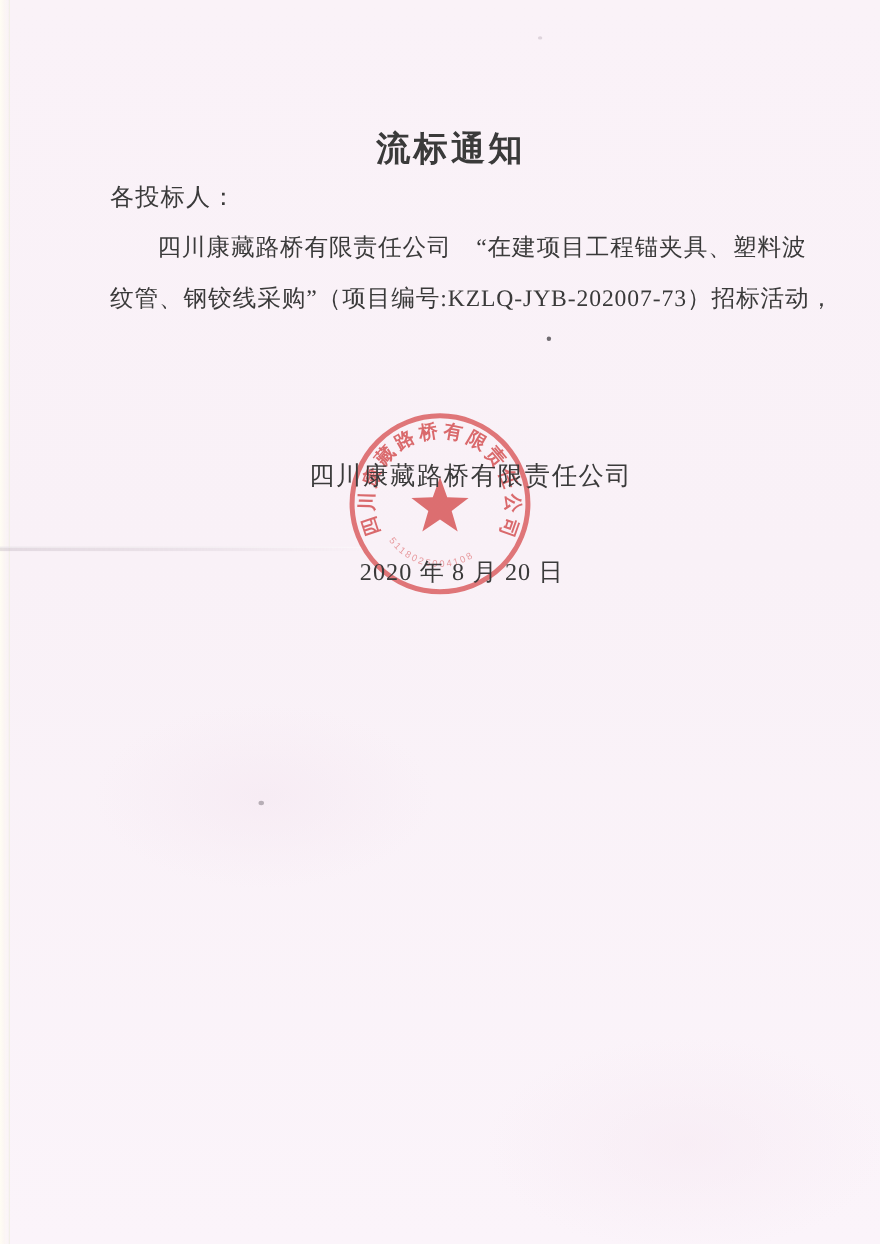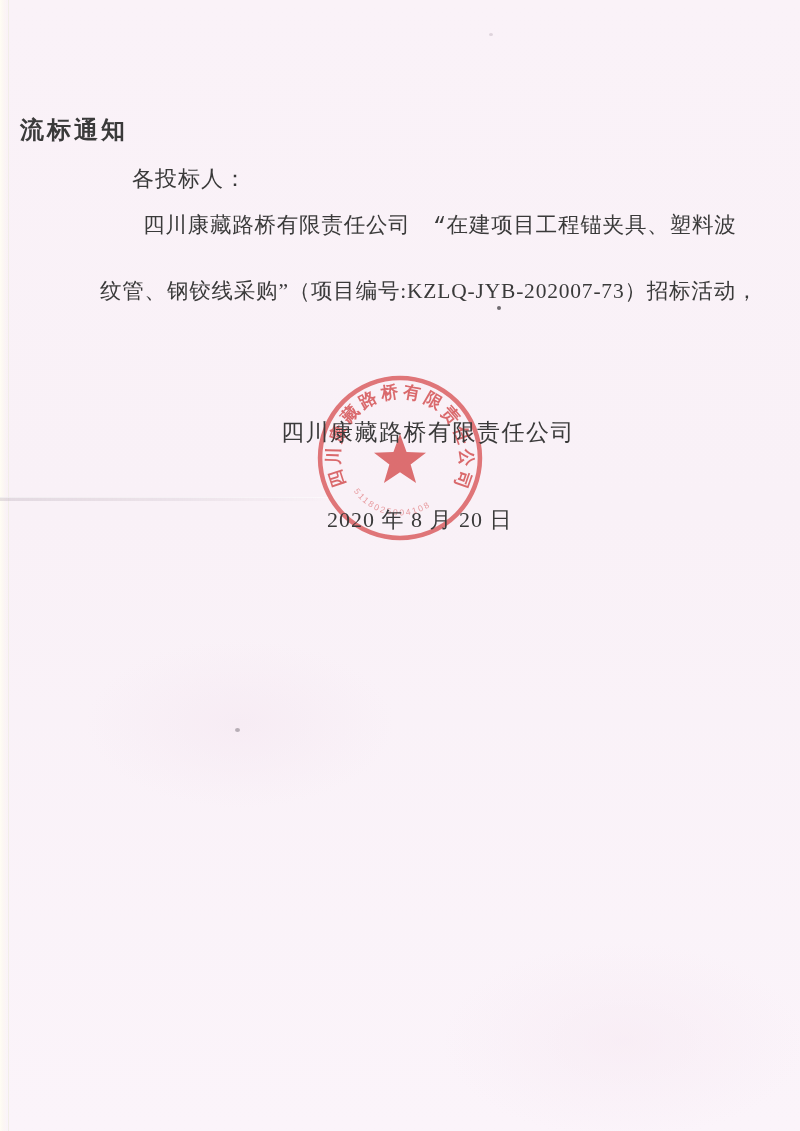--- a/index.html
+++ b/index.html
@@ -14,32 +14,32 @@
     font-family:"Liberation Serif","DejaVu Serif",serif;
     color:#3a3a3a;
   }
   .edge-left{
     position:absolute;left:0;top:0;bottom:0;width:8px;
     background:linear-gradient(90deg,#fffdf4 0%, #fcf7f3 40%, rgba(249,241,247,0) 100%);
     border-right:1px solid rgba(205,195,190,.25);
   }
   .title{
     position:absolute;top:114px;left:20px;width:780px;
-    font-size:24px;font-weight:bold;letter-spacing:3px;
+    text-align:center;font-size:31px;font-weight:bold;letter-spacing:3px;
   }
   .salutation{
     position:absolute;top:164px;left:100px;
-    font-size:22px;letter-spacing:1px;margin-left:32px;
+    font-size:22px;letter-spacing:1px;
   }
   .body-line{
     position:absolute;left:100px;width:620px;
     font-size:21.5px;letter-spacing:.8px;white-space:nowrap;
   }
-  .line-0{top:210px;padding-left:43px;font-family:Liberation Mono, monospace;}
-  .line-1{top:256px;margin-top:20px;}
+  .line-0{top:210px;padding-left:43px;}
+  .line-1{top:256px;}
   .line-2{top:302px;}
   .signature{
     position:absolute;top:417px;left:281px;
     font-size:23px;letter-spacing:1.5px;z-index:3;
   }
   .date{
     position:absolute;top:505px;left:327px;
     font-size:22px;letter-spacing:1px;z-index:3;
   }
   .seal{

